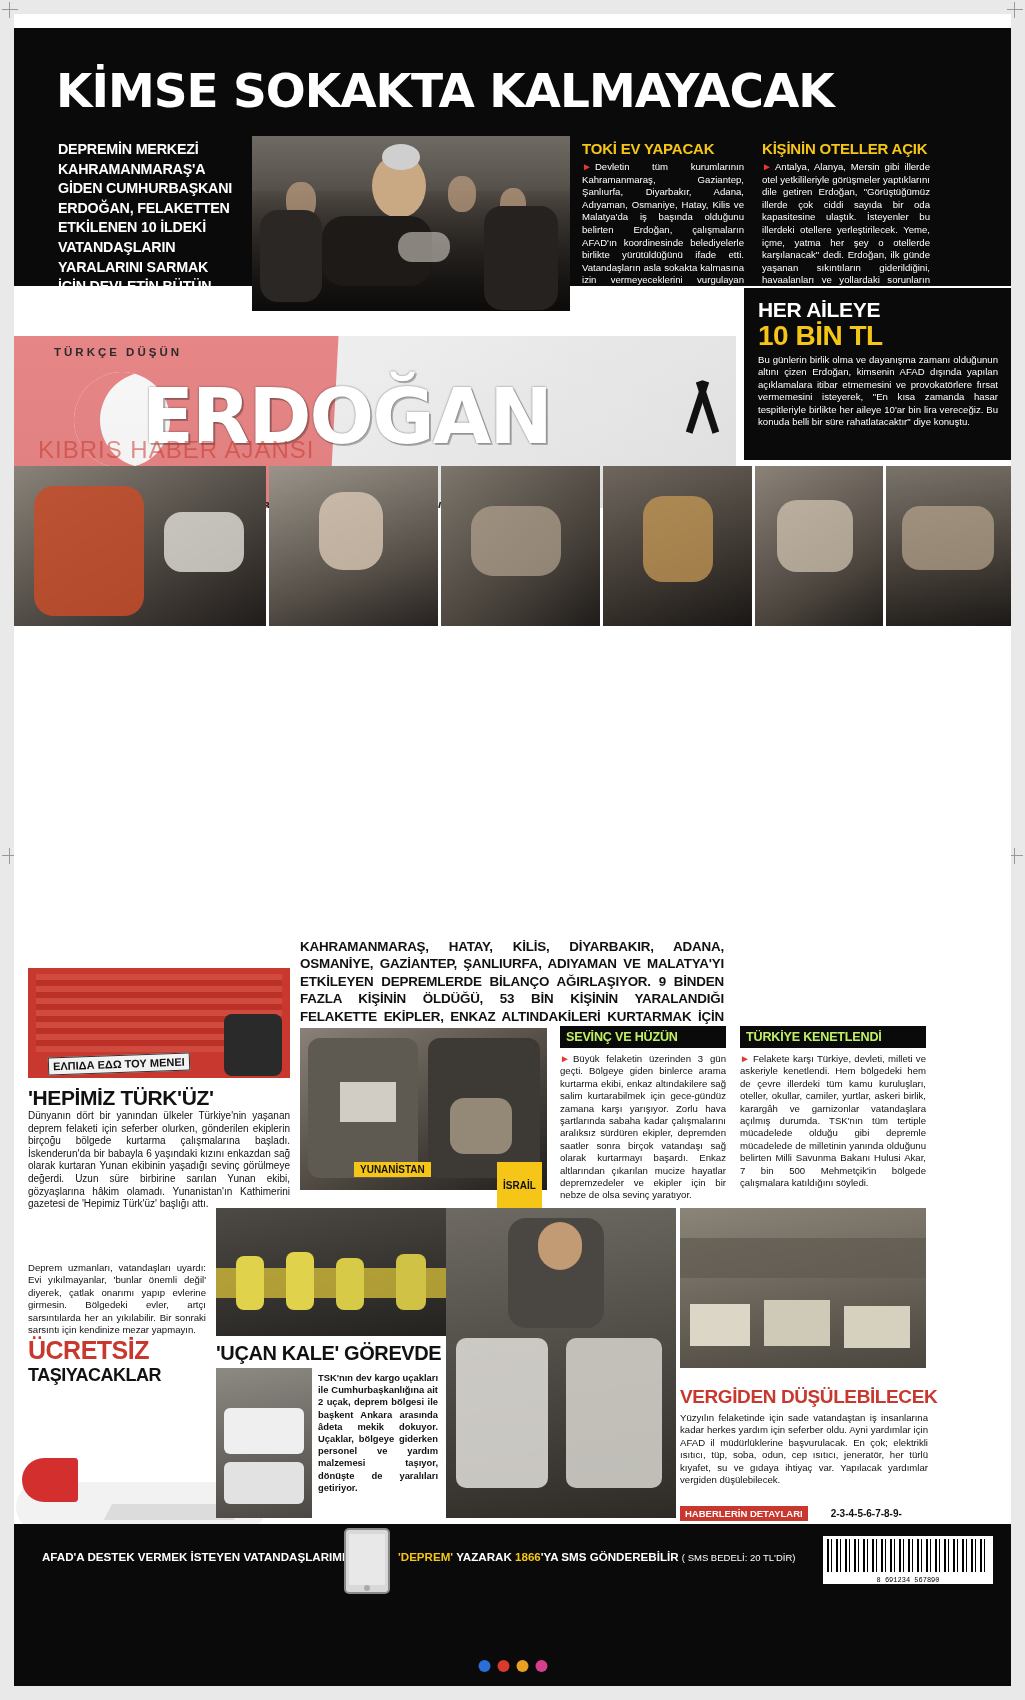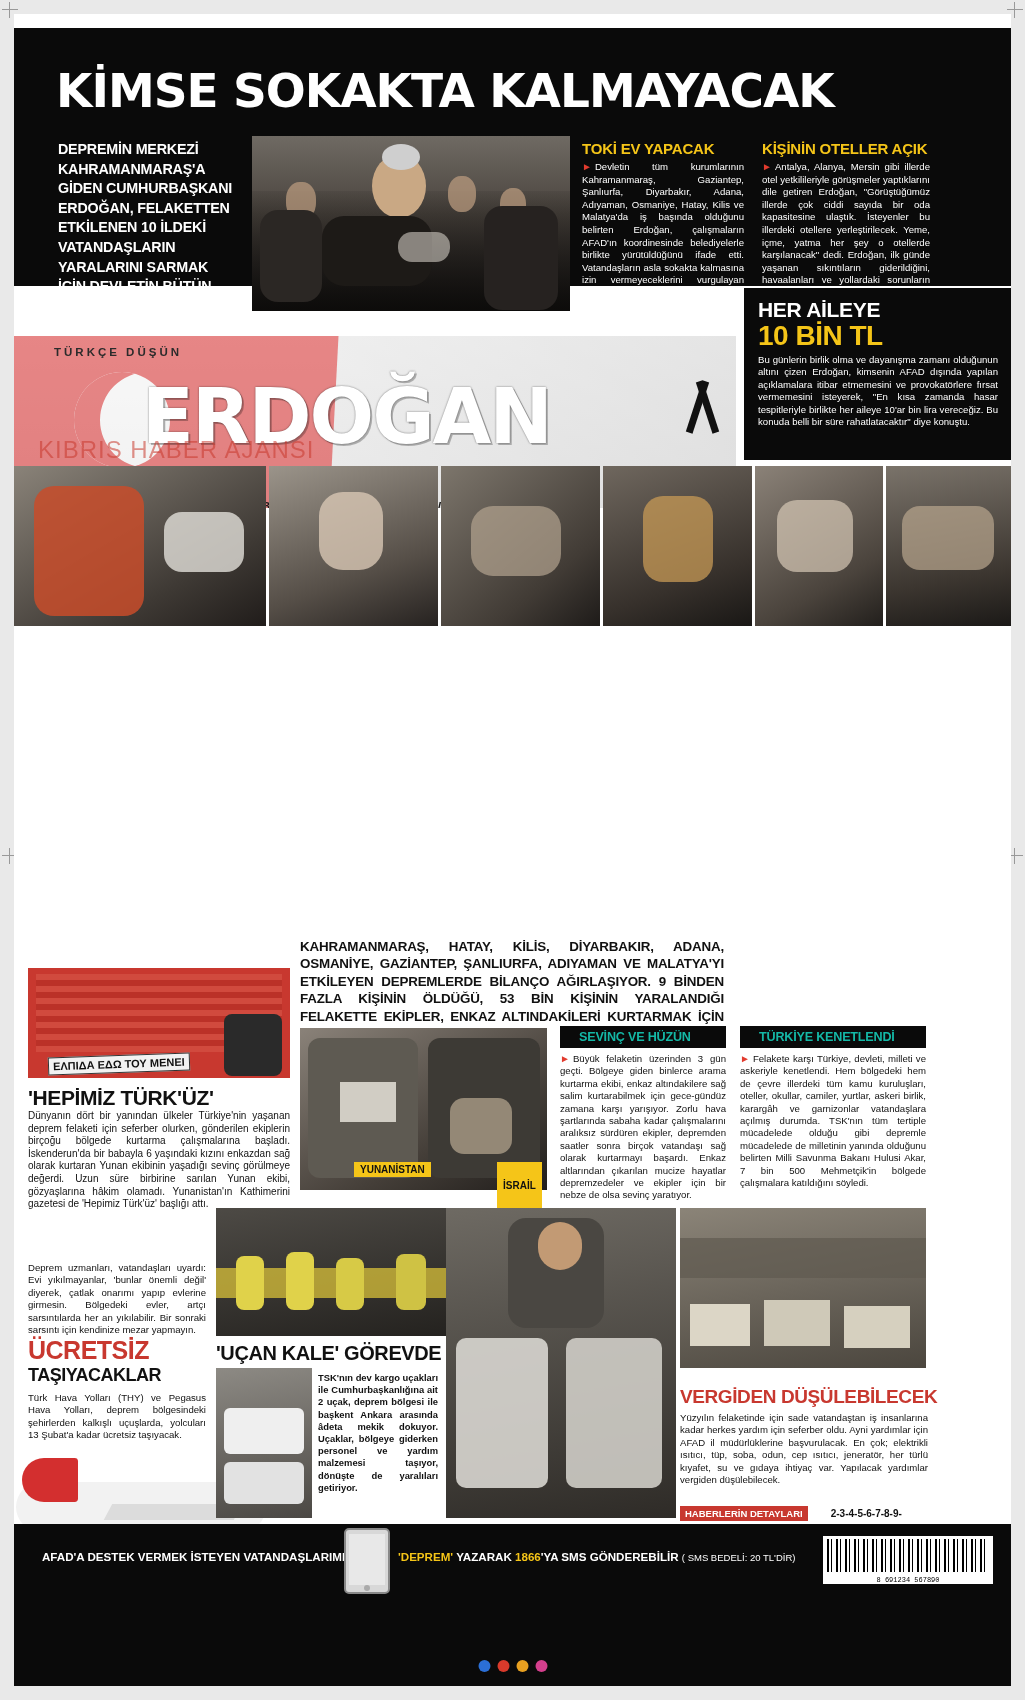--- a/index.html
+++ b/index.html
@@ -85,21 +85,21 @@
      background:#f2f2f2;padding:2px 4px;border:1px solid #333;transform:rotate(-2deg);}
   .h-turkuz{position:absolute;left:28px;top:1086px;font-size:21px;font-weight:bold;color:#111;letter-spacing:-0.4px;}
   .p-turkuz{position:absolute;left:28px;top:1110px;width:262px;font-size:10px;line-height:12.6px;text-align:justify;color:#111;}
 
   .midphoto{position:absolute;left:300px;top:1028px;width:247px;height:162px;overflow:hidden;background:#3a3a3a;}
   .tagyun{position:absolute;left:354px;top:1162px;background:#f5c518;color:#111;font-size:10px;font-weight:bold;padding:2px 6px;}
   .tagisr{position:absolute;left:497px;top:1162px;background:#f5c518;color:#111;font-size:10px;font-weight:bold;padding:18px 6px;}
 
   .col-sevinc{position:absolute;left:560px;top:1026px;width:166px;}
   .col-kenet{position:absolute;left:740px;top:1026px;width:186px;}
-  .blkhdr{background:#0a0a0a;color:#14b8a6;font-size:12.6px;font-weight:bold;padding:4px 19px;letter-spacing:-0.2px;}
+  .blkhdr{background:#0a0a0a;color:#bef264;font-size:12.6px;font-weight:bold;padding:4px 6px;letter-spacing:-0.2px;}
   .colbody{font-size:9.6px;line-height:12.4px;text-align:justify;color:#111;margin-top:5px;}
 
   
   .h-hasarli{position:absolute;left:28px;top:1208px;width:180px;font-size:20.5px;font-weight:bold;color:#111;line-height:22px;letter-spacing:-0.4px;}
   .h-hasarli .y{color:#d9a40c;}
   .p-hasarli{position:absolute;left:28px;top:1262px;width:178px;font-size:9.6px;line-height:12.4px;text-align:justify;color:#111;}
   .h-ucretsiz{position:absolute;left:28px;top:1338px;width:180px;font-size:25px;font-weight:bold;color:#c8382f;line-height:25px;letter-spacing:-0.5px;}
   .h-ucretsiz .b{color:#111;font-size:18px;display:block;}
   .p-ucretsiz{position:absolute;left:28px;top:1392px;width:178px;font-size:9.6px;line-height:12.4px;text-align:justify;color:#111;}
   .plane{position:absolute;left:16px;top:1430px;width:250px;height:110px;overflow:hidden;}
@@ -258,21 +258,20 @@
     <div class="blkhdr">TÜRKİYE KENETLENDİ</div>
     <div class="colbody"><span class="bullet">►</span><span>Felakete karşı Türkiye, devleti, milleti ve askeriyle kenetlendi. Hem bölgedeki hem de çevre illerdeki tüm kamu kuruluşları, oteller, okullar, camiler, yurtlar, askeri birlik, karargâh ve garnizonlar vatandaşlara açılmış durumda. TSK'nın tüm tertiple mücadelede olduğu gibi depremle mücadelede de milletinin yanında olduğunu belirten Milli Savunma Bakanı Hulusi Akar, 7 bin 500 Mehmetçik'in bölgede çalışmalara katıldığını söyledi.</span></div>
   </div>
 
   <div class="p-hasarli">Deprem uzmanları, vatandaşları uyardı: Evi yıkılmayanlar, 'bunlar önemli değil' diyerek, çatlak onarımı yapıp evlerine girmesin. Bölgedeki evler, artçı sarsıntılarda her an yıkılabilir. Bir sonraki sarsıntı için kendinize mezar yapmayın.</div>
 
   <div class="h-ucretsiz">
     <span>ÜCRETSİZ</span>
     <span class="b">TAŞIYACAKLAR</span>
   </div>
-  <div class="p-ucretsiz">Türk Hava Yolları (THY) ve Pegasus Hava Yolları, deprem bölgesindeki şehirlerden kalkışlı uçuşlarda, yolcuları 13 Şubat'a kadar ücretsiz taşıyacak.</div>
 
   <div class="plane">
     <div style="position:absolute;left:0;top:52px;width:250px;height:50px;background:#f2f2f2;border-radius:26px;"></div>
     <div style="position:absolute;left:6px;top:28px;width:56px;height:44px;background:#d32f2f;border-radius:26px 4px 4px 26px;"></div>
     <div style="position:absolute;left:92px;top:74px;width:130px;height:16px;background:#dcdcdc;transform:skewX(-28deg);"></div>
   </div>
 
   <div class="photo-aid">
     <div style="position:absolute;inset:0;background:linear-gradient(170deg,#4d4a45,#23211e);"></div>
     <div style="position:absolute;left:0;top:60px;width:256px;height:30px;background:#d9c23a;opacity:.75;"></div>

